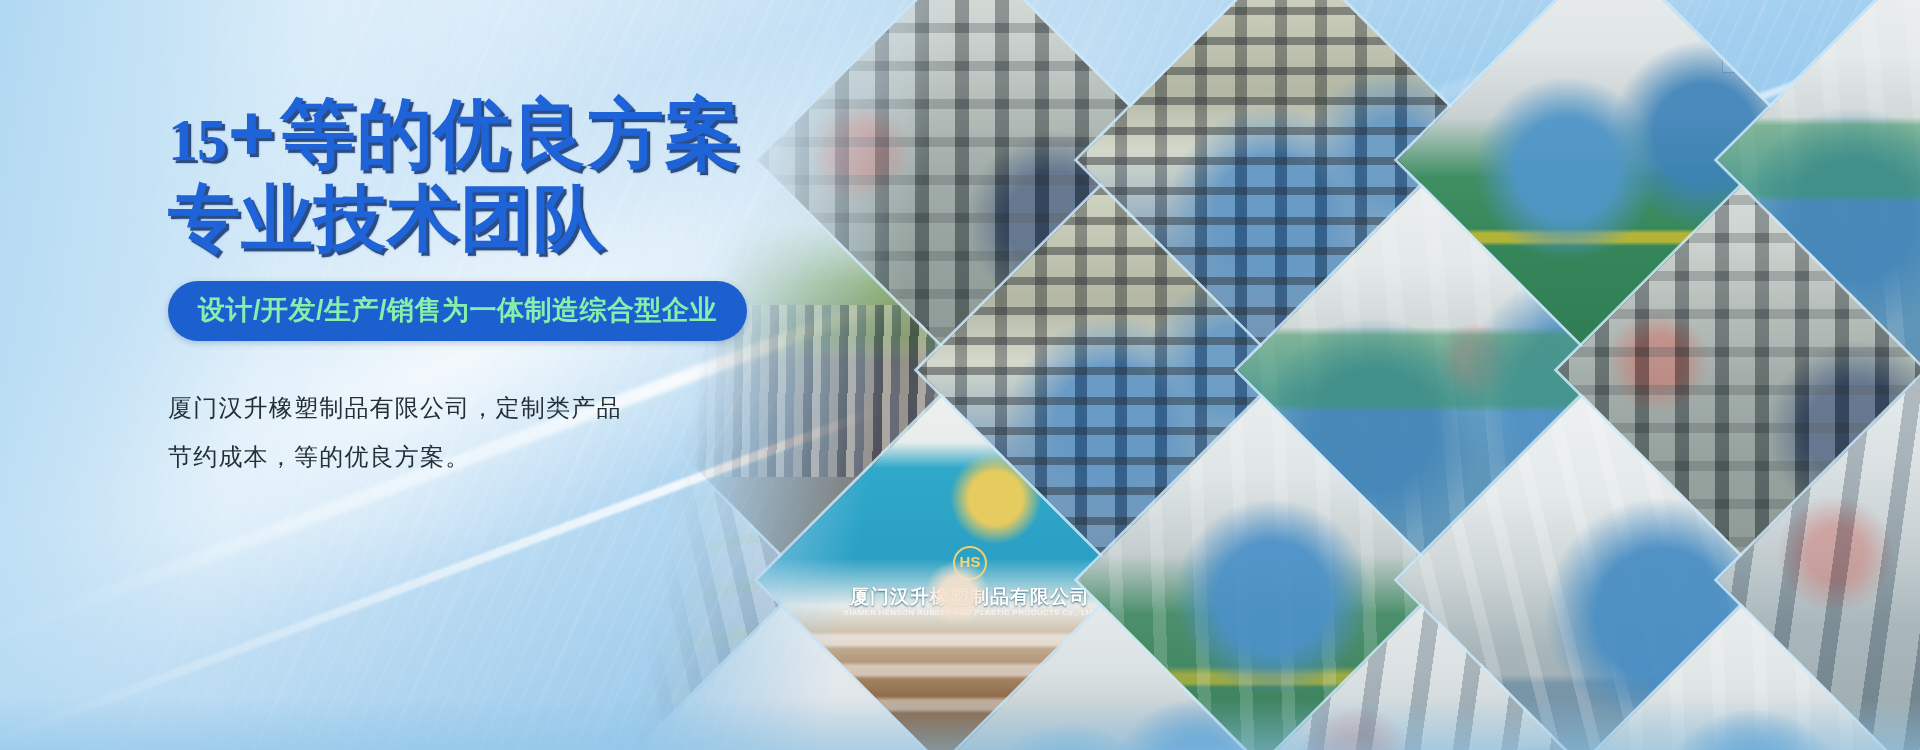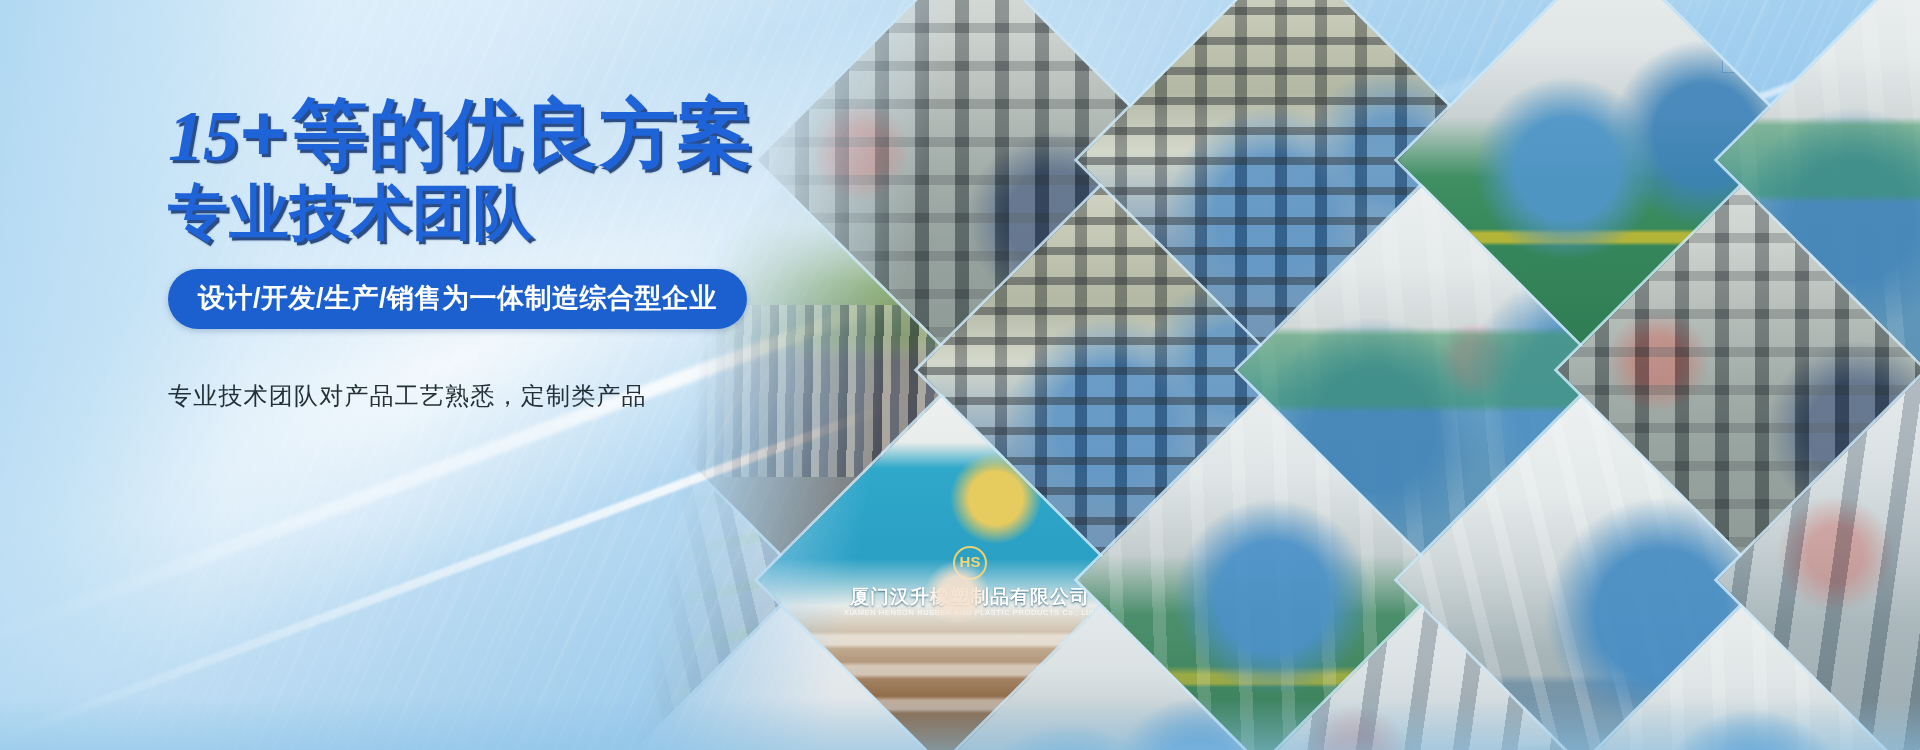--- a/index.html
+++ b/index.html
@@ -111,40 +111,39 @@
     color:#1f63d8;
     letter-spacing:1px;
     line-height:1.02;
     text-shadow:
        3px 3px 0 #2b4d86,
        3px 3px 2px rgba(20,45,90,.55);
     white-space:nowrap;
   }
   .hl-1{ font-size:76px; }
   .hl-1 .num{
-    font-size:72px;
-    font-style:italic;
+    font-size:60px;
     font-family:"Liberation Serif","DejaVu Serif",serif;
     font-weight:bold;
     letter-spacing:-1px;
     padding-right:2px;
   }
   .hl-1 .plus{
     font-size:80px;
     font-weight:bold;
     font-family:"Liberation Sans",sans-serif;
     padding:0 4px 0 0;
   }
-  .hl-2{ font-size:60px; margin-top:8px; }
+  .hl-2{ font-size:72px; margin-top:8px; }
 
   .pill{
     display:inline-block;
     margin-top:26px;
     background:#1c60cf;
-    color:#ffffff;
+    color:#86efac;
     font-size:27px;
     font-weight:bold;
     letter-spacing:.5px;
     padding:11px 30px 13px 30px;
     border-radius:30px;
     box-shadow:0 2px 6px rgba(20,60,120,.25);
     white-space:nowrap;
   }
 
   .para{
@@ -485,17 +484,18 @@
 
     <div class="headline hl-1">
       <span class="num">15</span><span class="plus">+</span><span>等的优良方案</span>
     </div>
 
     <div class="headline hl-2">专业技术团队</div>
 
     <div class="pill">设计/开发/生产/销售为一体制造综合型企业</div>
 
     <div class="para">
-      <span class="ln">专业技术团队对产品工艺熟悉，定制类产品</span>
+      <span class="ln">厦门汉升橡塑制品有限公司，定制类产品</span>
+      <span class="ln">节约成本，等的优良方案。</span>
     </div>
   </div>
 
 </div>
 
 </body></html>

